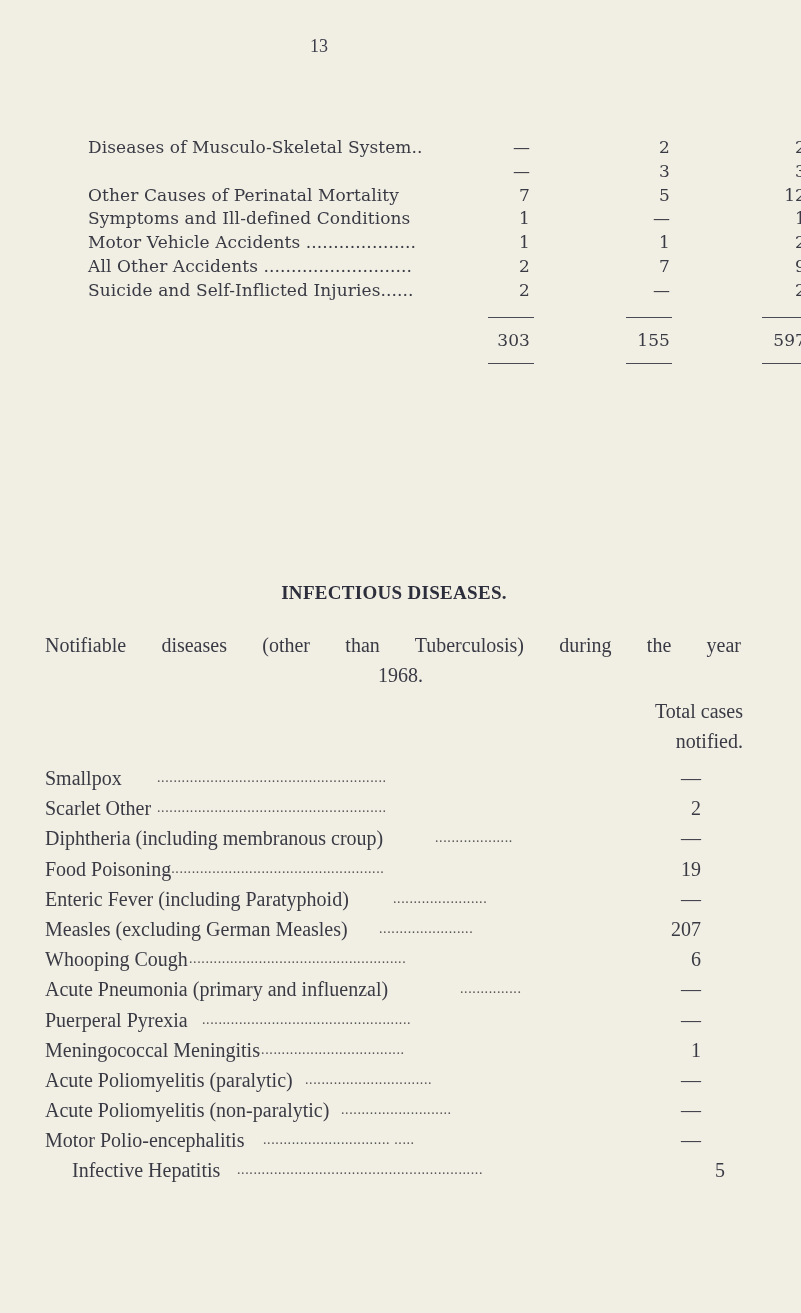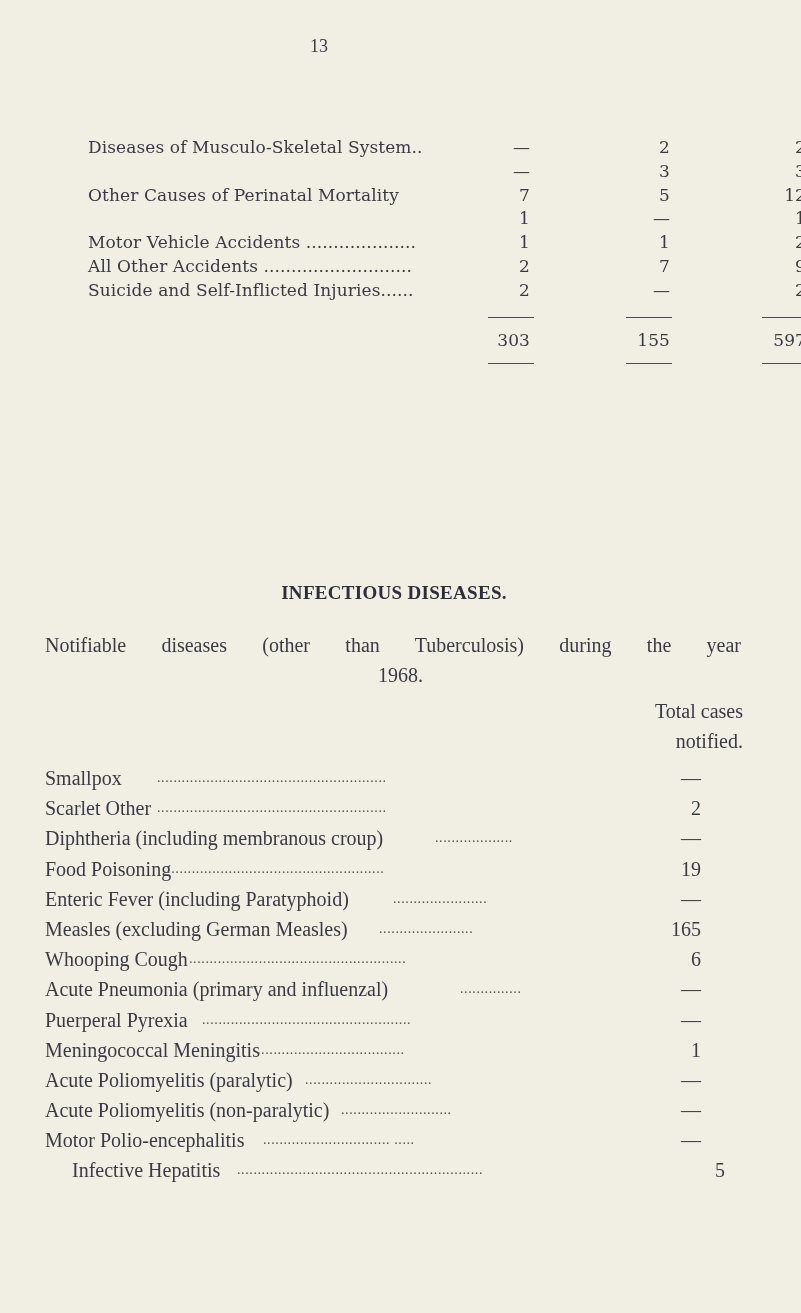--- a/index.html
+++ b/index.html
@@ -68,20 +68,21 @@
     <span class="mort-val c2">3</span>
     <span class="mort-val c3">3</span>
   </div>
   <div class="mort-row">
     <span class="mort-label">Other Causes of Perinatal Mortality</span>
     <span class="mort-val c1">7</span>
     <span class="mort-val c2">5</span>
     <span class="mort-val c3">12</span>
   </div>
   <div class="mort-row">
+    <span class="mort-label">Symptoms and Ill-defined Conditions</span>
     <span class="mort-val c1">1</span>
     <span class="mort-val c2">—</span>
     <span class="mort-val c3">1</span>
   </div>
   <div class="mort-row">
     <span class="mort-label">Motor Vehicle Accidents ....................</span>
     <span class="mort-val c1">1</span>
     <span class="mort-val c2">1</span>
     <span class="mort-val c3">2</span>
   </div>
@@ -142,21 +143,21 @@
     <span class="inf-val">19</span>
   </div>
   <div class="inf-row">
     <span class="inf-label">Enteric Fever (including Paratyphoid)</span>
     <span class="inf-dots" style="left:348px;width:244px;">.......................</span>
     <span class="inf-val">—</span>
   </div>
   <div class="inf-row">
     <span class="inf-label">Measles (excluding German Measles)</span>
     <span class="inf-dots" style="left:334px;width:258px;">.......................</span>
-    <span class="inf-val">165</span>
+    <span class="inf-val">207</span>
   </div>
   <div class="inf-row">
     <span class="inf-label">Whooping Cough</span>
     <span class="inf-dots" style="left:144px;width:448px;">.....................................................</span>
     <span class="inf-val">6</span>
   </div>
   <div class="inf-row">
     <span class="inf-label">Acute Pneumonia (primary and influenzal)</span>
     <span class="inf-dots" style="left:415px;width:177px;">...............</span>
     <span class="inf-val">—</span>

